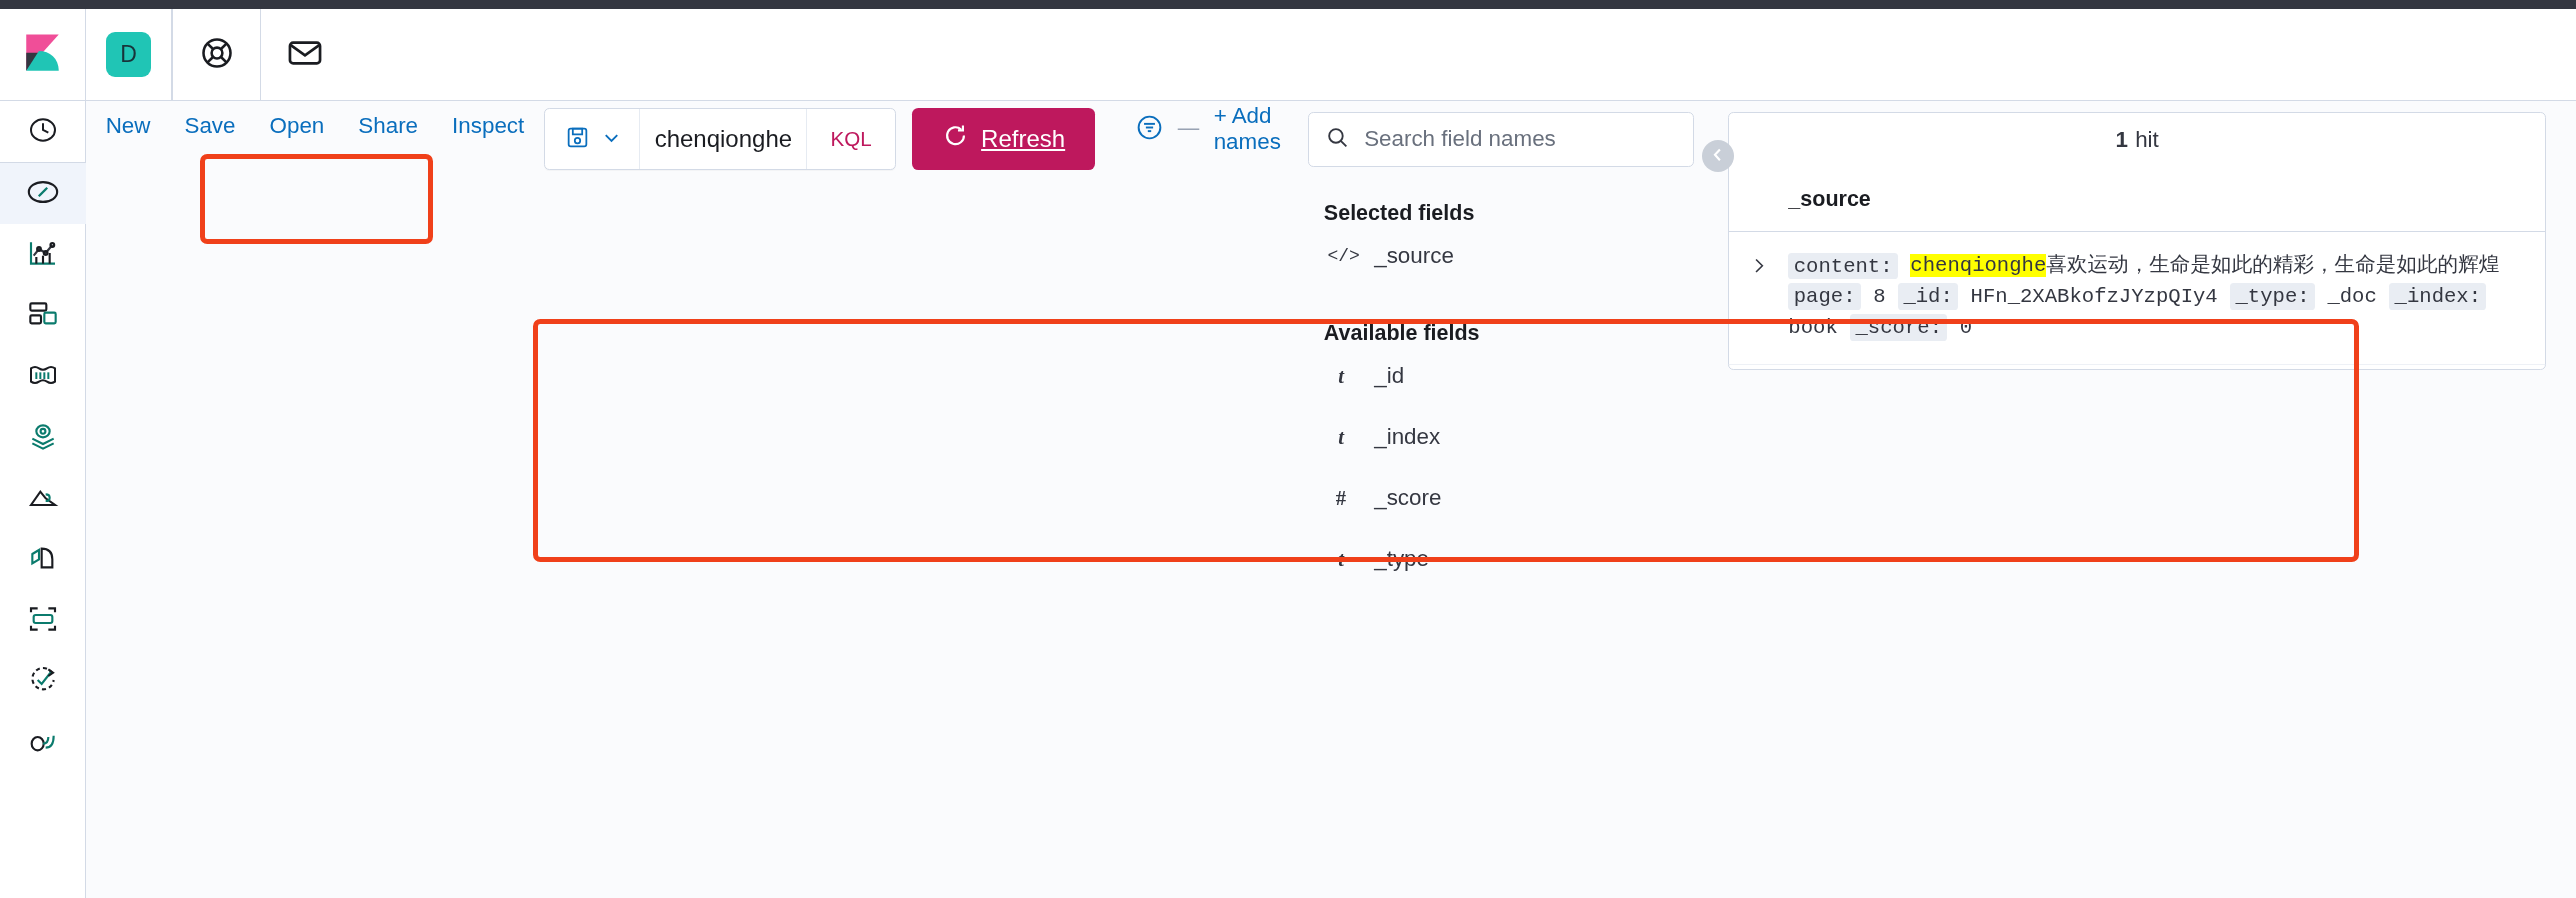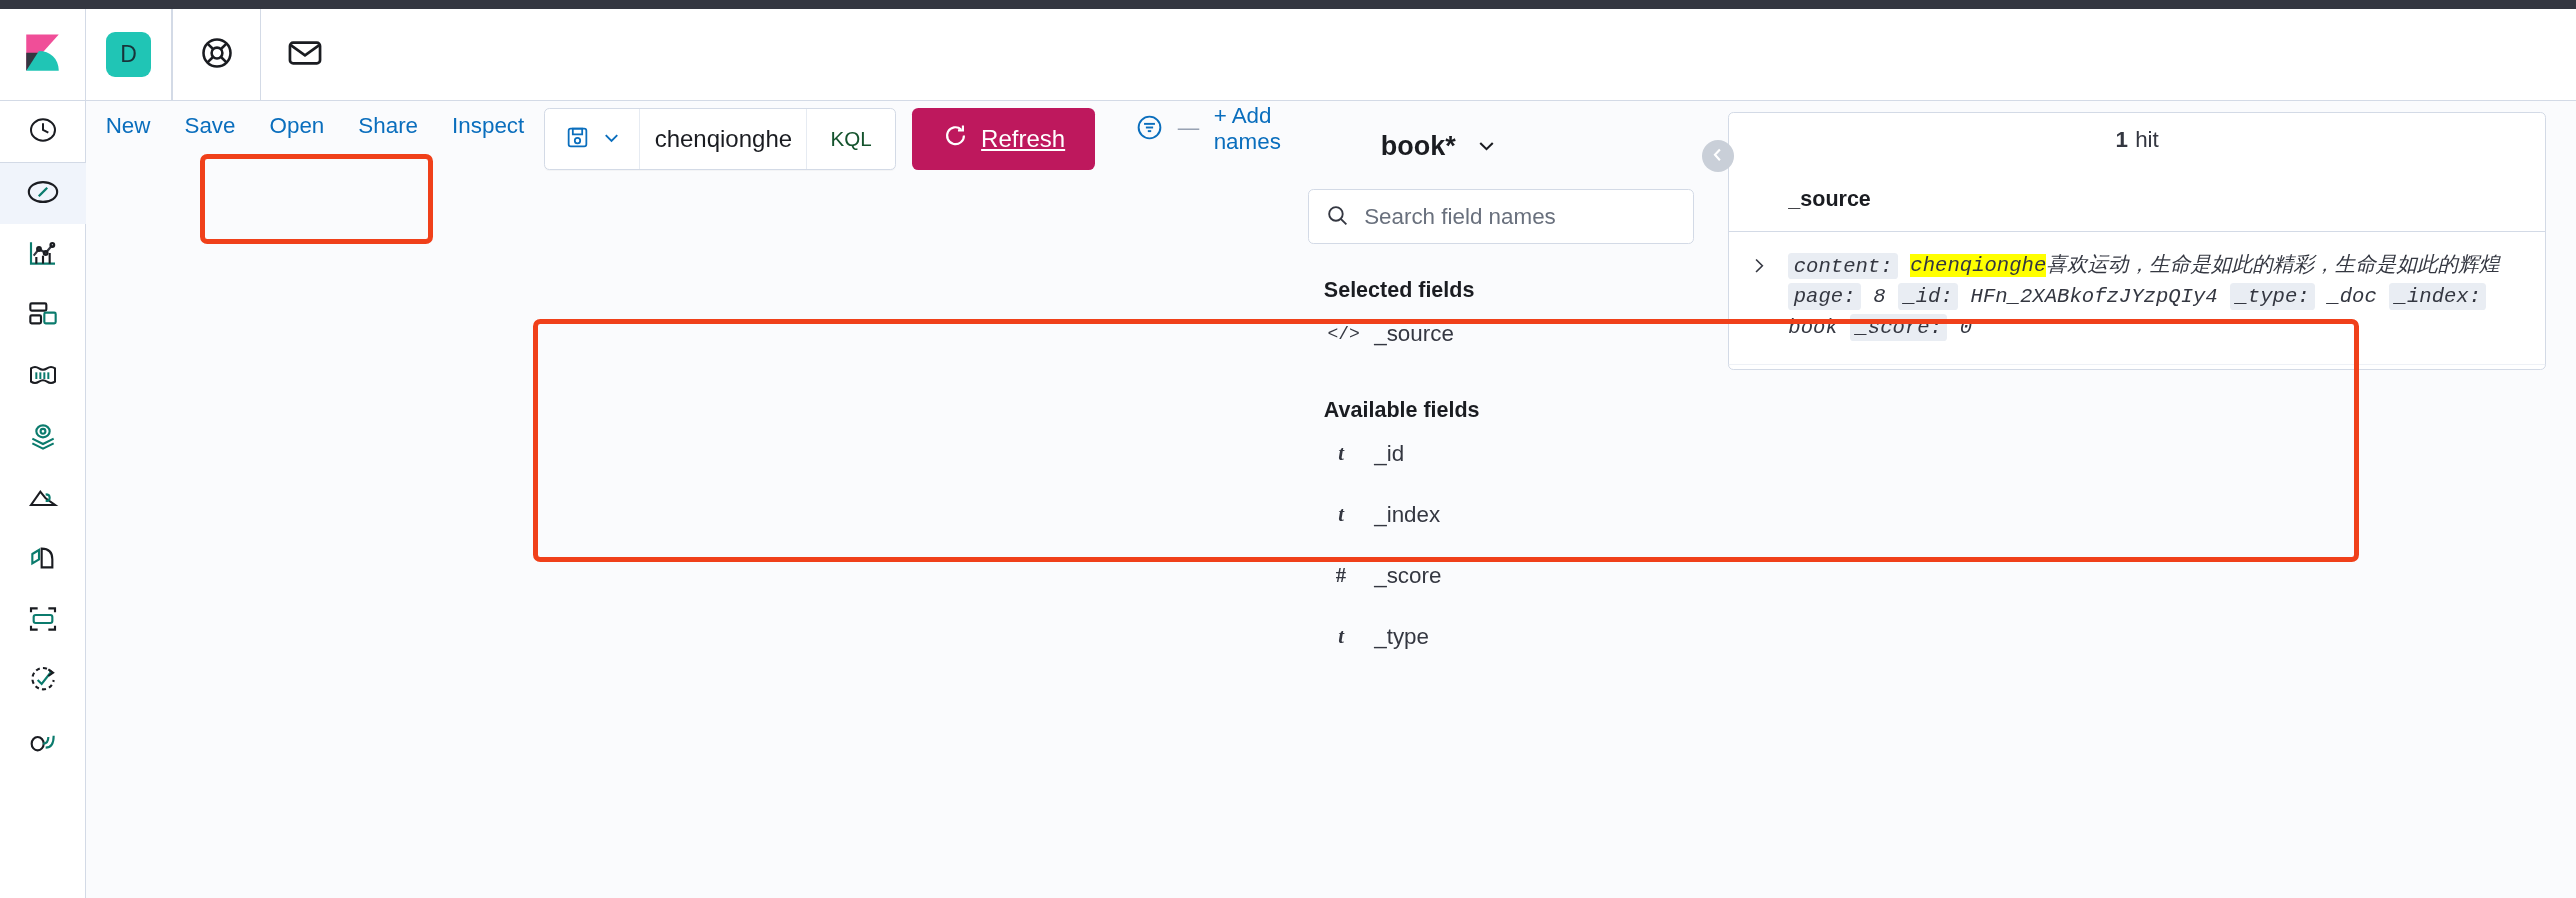--- a/index.html
+++ b/index.html
@@ -62,21 +62,21 @@
     border: 0.9px solid #d3dae6; border-radius: 5.4px; display: flex;
     align-items: center; min-width: 0;
     box-shadow: 0 0.9px 0.9px rgba(0,0,0,.03);
   }
   .saved-q { display: flex; align-items: center; gap: 10.7px; padding: 0 16px 0 19.7px;
              border-right: 0.9px solid #e6ebf2; height: 100%; }
   .query-input-wrap { flex: 1 1 auto; padding: 0 14.3px; min-width: 0; }
   .query-input { font-size: 24px; color: #1a1c21; white-space: nowrap;
                  overflow: hidden; text-overflow: ellipsis; }
   .kql-cell { padding: 0 23px; border-left: 0.9px solid #e6ebf2; height: 100%;
-              display: flex; align-items: center; color: #14532d; font-size: 20.6px; }
+              display: flex; align-items: center; color: #be185d; font-size: 20.6px; }
   .refresh-btn {
     flex: 0 0 auto; height: 62px; background: #be185d; color: #fff;
     border-radius: 6.3px; display: flex; align-items: center; gap: 12.5px;
     padding: 0 30px; font-size: 24px; cursor: pointer; text-decoration: underline;
   }
 
   
   .filterrow { height: 55px; display: flex; align-items: center;
                padding-left: 19.7px; gap: 14.3px; }
   .dash { color: #98a2b3; font-size: 21.5px; }
@@ -119,21 +119,21 @@
     margin-left: 12.5px; height: 258px; display: flex; flex-direction: column;
   }
   .hitrow { height: 55px; display: flex; align-items: center; justify-content: center;
             font-size: 22.4px; color: #343741; }
   .hitrow b { font-weight: bold; margin-right: 7.2px; }
   .doc-table { display: flex; flex-direction: column; }
   .doc-thead { height: 64px; display: flex; align-items: center;
                border-bottom: 0.9px solid #d3dae6; padding-left: 59px; }
   .th-source { font-size: 21.5px; font-weight: bold; color: #1a1c21; }
   .doc-row { display: flex; align-items: flex-start; padding: 19.7px 0 19.7px 0;
-             border-bottom: 0.9px solid #eef1f6; font-style: italic; }
+             border-bottom: 0.9px solid #eef1f6; }
   .expander { width: 59px; flex: 0 0 59px; display: flex; justify-content: center;
               padding-top: 3.6px; }
   .doc-cell { font-family: "Liberation Mono", monospace; font-size: 20.6px;
               color: #343741; line-height: 1.5; padding-right: 18px; }
   .kv-key { background: #e9edf3; border-radius: 3.6px; padding: 1.8px 5.4px; }
   .hl { background: #ffff00; }
 
   
   .annot { position: absolute; border: 5.4px solid #f0401a; border-radius: 7.2px;
            pointer-events: none; z-index: 20; }
@@ -346,28 +346,20 @@
             <line x1="10.6" y1="15" x2="13.4" y2="15"></line>
           </svg>
         </span>
         <span class="dash">—</span>
         <span class="addfilter">+ Add names</span>
       </div>
 
       <div class="content">
 
         <div class="sidebar">
-          <div class="index-row">
-            <span class="index-name">book*</span>
-            <span>
-              <svg width="25" height="25" viewBox="0 0 24 24" fill="none" stroke="#1a1c21" stroke-width="2">
-                <path d="M6 9.5 L12 15.5 L18 9.5"></path>
-              </svg>
-            </span>
-          </div>
 
           <div class="fieldsearch">
             <span>
               <svg width="25" height="25" viewBox="0 0 24 24" fill="none" stroke="#343741" stroke-width="1.8">
                 <circle cx="10.5" cy="10.5" r="6.5"></circle>
                   <line x1="15.4" y1="15.4" x2="20.5" y2="20.5"></line>
               </svg>
             </span>
             <span class="fieldsearch-ph">Search field names</span>
           </div>

